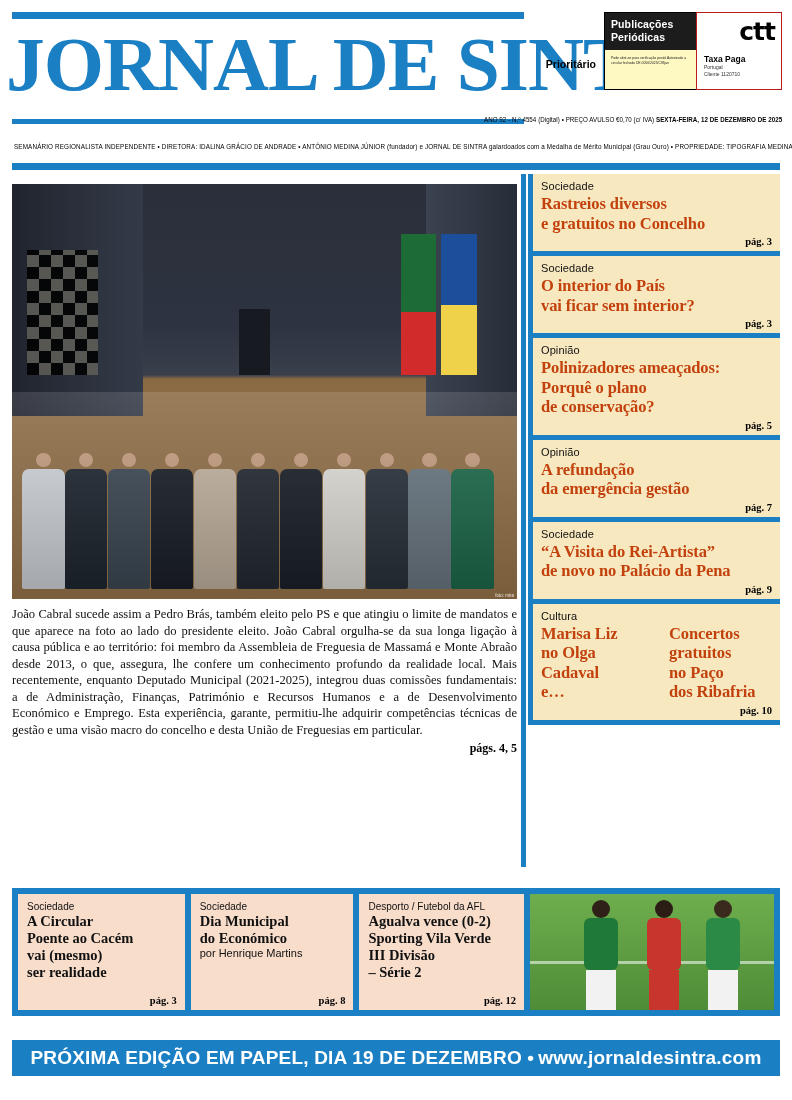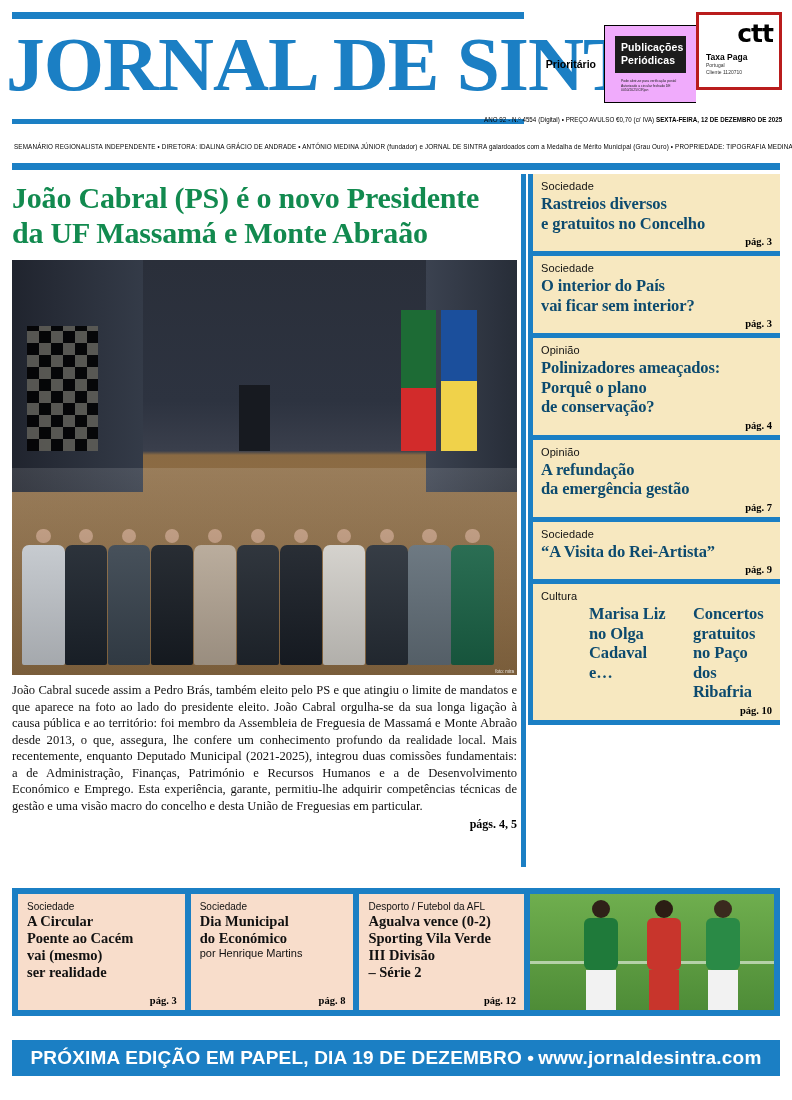--- a/index.html
+++ b/index.html
@@ -70,43 +70,42 @@
     display: flex;
     align-items: flex-start;
     gap: 0;
   }
   .postal-left {
     border: 1px solid #000;
     border-right: none;
     width: 92px;
     height: 78px;
     box-sizing: border-box;
-    padding: 10px;
-    background: #f0abfc;
-    position: relative;
-    margin-top: 13px;
+    padding: 0;
+    background: #fef9c3;
+    position: relative;
   }
   .pub-per {
     background: #1c1c1c;
     color: #fff;
     font-size: 10.5px;
     font-weight: bold;
     line-height: 13px;
     padding: 5px 4px 6px 6px;
     letter-spacing: .1px;
   }
   .postal-fine {
     font-size: 3.4px;
     line-height: 4.6px;
     color: #222;
     padding: 6px 4px 0 6px;
     word-break: break-word;
   }
   .postal-right {
-    border: 3px solid #b91c1c;
+    border: 1px solid #b91c1c;
     width: 86px;
     height: 78px;
     box-sizing: border-box;
     background: #fff;
     position: relative;
   }
   .ctt-logo {
     position: absolute;
     right: 6px;
     top: 4px;
@@ -262,35 +261,34 @@
     color: #111;
     margin-bottom: 2px;
     font-family: "Liberation Sans Narrow", "Liberation Sans", sans-serif;
     letter-spacing: .1px;
   }
   .side-title {
     font-family: "Liberation Serif", serif;
     font-weight: bold;
     font-size: 16.5px;
     line-height: 19.5px;
-    color: #0c4a6e;
+    color: #c2410c;
     letter-spacing: -0.1px;
   }
   .side-page {
     text-align: right;
     font-family: "Liberation Serif", serif;
     font-weight: bold;
     font-size: 10.5px;
     margin-top: 3px;
     color: #000;
   }
   .two-col {
     display: flex;
     gap: 25px;
-    margin-left: 48px;
   }
   .two-col > div { flex: 1; }
 
   
   .bottom-row {
     position: absolute;
     left: 12px;
     top: 888px;
     width: 768px;
     height: 128px;
@@ -462,24 +460,20 @@
     <div class="tagline">SEMANÁRIO REGIONALISTA INDEPENDENTE • DIRETORA: IDALINA GRÁCIO DE ANDRADE • ANTÓNIO MEDINA JÚNIOR (fundador) e JORNAL DE SINTRA  galardoados com a Medalha de Mérito Municipal (Grau Ouro) • PROPRIEDADE: TIPOGRAFIA MEDINA, SA</div>
 
     <div class="mast-bottom-rule"></div>
   </div>
 
   <div class="content">
 
     <div class="vrule"></div>
 
     <div class="lead">
-      <div class="lead-headline">
-        <div>João Cabral (PS) é o novo Presidente</div>
-        <div>da UF Massamá e Monte Abraão</div>
-      </div>
 
       <div class="lead-photo">
         <div class="stage"></div>
         <div class="curtain-l"></div>
         <div class="curtain-r"></div>
         <div class="checker"></div>
         <div class="flag-a"></div>
         <div class="flag-b"></div>
         <div class="podium"></div>
         <div class="people">
@@ -557,36 +551,37 @@
         <div class="side-page">pág. 3</div>
       </div>
 
       <div class="side-box">
         <div class="kicker">Opinião</div>
         <div class="side-title">
           <div>Polinizadores ameaçados:</div>
           <div>Porquê o plano</div>
           <div>de conservação?</div>
         </div>
-        <div class="side-page">pág. 4</div>
+        <div class="side-page">pág. 5</div>
       </div>
 
       <div class="side-box">
         <div class="kicker">Opinião</div>
         <div class="side-title">
           <div>A refundação</div>
           <div>da emergência gestão</div>
         </div>
         <div class="side-page">pág. 7</div>
       </div>
 
       <div class="side-box">
         <div class="kicker">Sociedade</div>
         <div class="side-title">
           <div>“A Visita do Rei-Artista”</div>
+          <div>de novo no Palácio da Pena</div>
         </div>
         <div class="side-page">pág. 9</div>
       </div>
 
       <div class="side-box">
         <div class="kicker">Cultura</div>
         <div class="side-title two-col">
           <div>
             <div>Marisa Liz</div>
             <div>no Olga</div>

